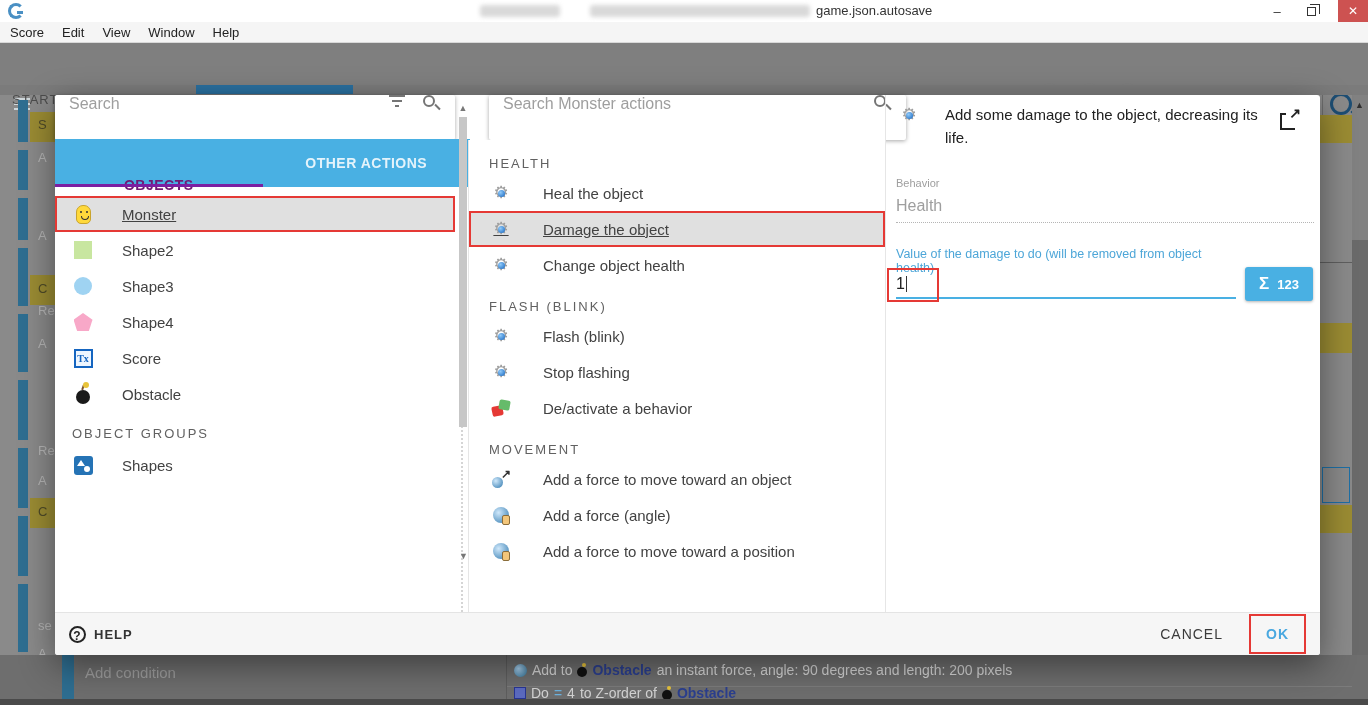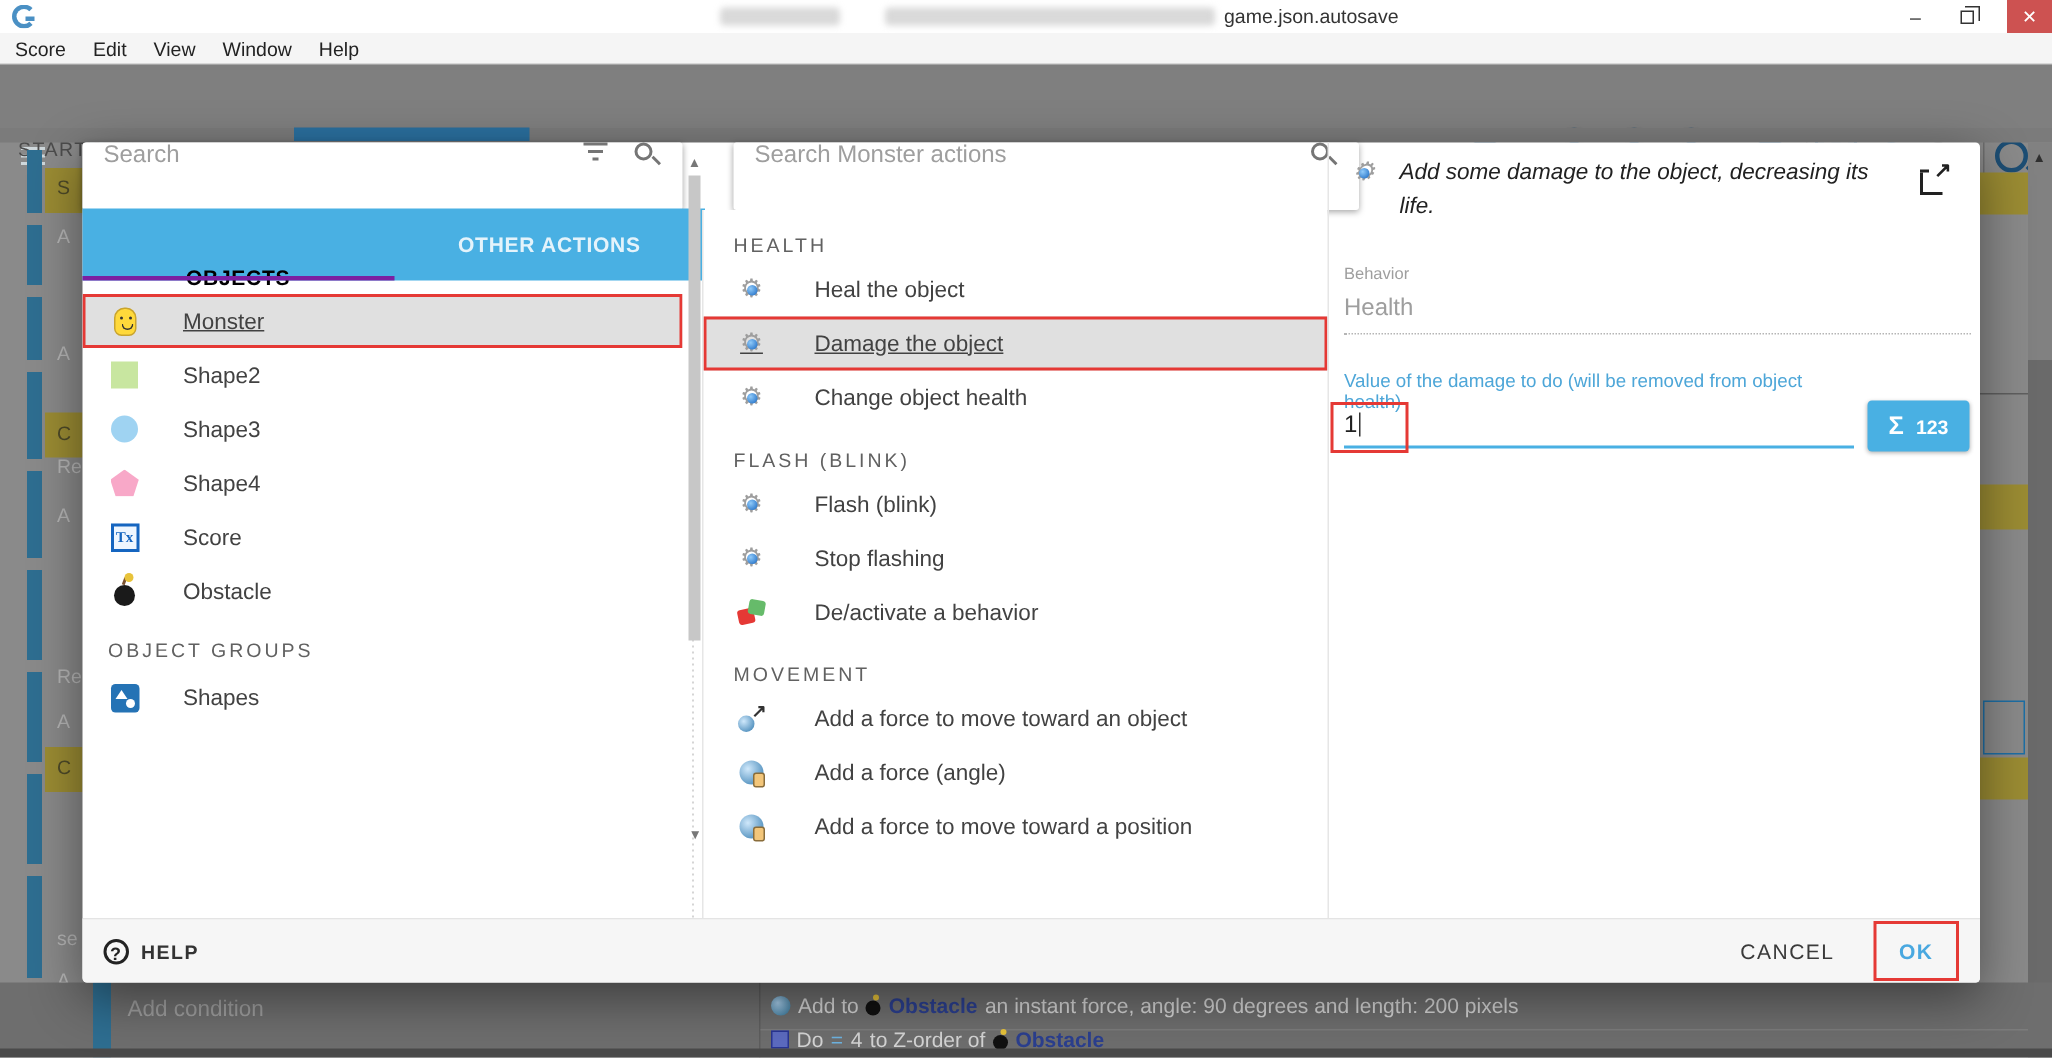--- a/index.html
+++ b/index.html
@@ -90,21 +90,21 @@
   .search-input { flex:1; border:none; outline:none; font-size:16px; color:#424242; padding:0 14px; font-family:"Liberation Sans",sans-serif; background:transparent; }
   .search-input::placeholder { color:#9e9e9e; }
   .filter-icon { width:16px; height:12px; margin-right:18px; position:relative; border-top:2px solid #757575; }
   .filter-icon::before { content:""; position:absolute; left:3px; top:3px; width:10px; height:2px; background:#757575; }
   .filter-icon::after { content:""; position:absolute; left:6px; top:8px; width:4px; height:2px; background:#757575; }
   .mag-icon { width:12px; height:12px; border:2px solid #757575; border-radius:50%; margin-right:20px; position:relative; flex:none; }
   .mag-icon::after { content:""; position:absolute; left:9px; top:9px; width:7px; height:2px; background:#757575; transform:rotate(45deg); }
 
   .tabbar { position:absolute; left:0; top:44px; width:415px; height:48px; background:#49b0e3; display:flex; }
   .tab { flex:1; display:flex; align-items:center; justify-content:center; font-size:14px; font-weight:bold; letter-spacing:.5px; color:rgba(255,255,255,.85); position:relative; }
-  .tab.active { color:#000000;margin-top:44px; }
+  .tab.active { color:#701a75;margin-top:44px; }
   .tab.active::after { content:""; position:absolute; left:0; bottom:0; width:100%; height:3px; background:#7b1fa2; }
 
   .obj-list { position:absolute; left:0; top:92px; width:400px; height:425px; overflow:hidden; }
   .obj-row { height:36px; display:flex; align-items:center; padding-left:17px; gap:28px; font-size:15px; color:#424242; }
   .obj-row.first { margin-top:9px; }
   .obj-row.selected { background:#e0e0e0; }
   .red-outline { outline:2px solid #e53935; outline-offset:-2px;text-decoration:underline; }
   .grp-header { margin:14px 0 6px 17px; font-size:13px; color:#616161; letter-spacing:2px; }
   .lp-scroll { position:absolute; left:400px; top:96px; width:15px; height:421px; }
   .scroll-up { font-size:9px; color:#777; text-align:center; }
@@ -146,21 +146,21 @@
   .icon-behavior::before { content:""; position:absolute; left:0; bottom:0; width:11px; height:10px; background:#e53935; border-radius:2px; transform:rotate(-12deg); }
   .icon-behavior::after { content:""; position:absolute; right:0; top:0; width:11px; height:10px; background:#66bb6a; border-radius:2px; transform:rotate(10deg); }
   .icon-force { width:16px; height:16px; border-radius:50%; background:radial-gradient(circle at 35% 35%, #cfe8fb, #2f78ad); position:relative; }
   .icon-force::after { content:""; position:absolute; right:-1px; bottom:-2px; width:6px; height:8px; background:#f3c67a; border:1px solid #8a6d3b; border-radius:2px; }
   .icon-force-obj { width:18px; height:18px; position:relative; }
   .icon-force-obj::before { content:""; position:absolute; left:0; bottom:0; width:11px; height:11px; border-radius:50%; background:radial-gradient(circle at 35% 35%, #cfe8fb, #2f78ad); }
   .icon-force-obj::after { content:"↗"; position:absolute; right:-1px; top:-3px; font-size:12px; font-weight:bold; color:#333; }
 
   
   .det-panel { position:absolute; left:830px; top:0; width:435px; height:517px; border-left:1px solid #e6e6e6; }
-  .desc-row { position:absolute; left:13px; top:8px; width:400px; display:flex; gap:14px;font-style:italic; }
+  .desc-row { position:absolute; left:13px; top:8px; width:400px; display:flex; gap:26px; }
   .desc-text { font-size:15px; color:#212121; line-height:23px; width:335px; }
   .open-icon { position:absolute; left:394px; top:20px; width:15px; height:15px; border:2px solid #212121; border-top:none; border-right:none; }
   .open-icon::before { content:""; position:absolute; left:-2px; top:-2px; width:6px; height:2px; background:#212121; }
   .open-icon::after { content:"↗"; position:absolute; right:-6px; top:-10px; font-size:14px; font-weight:bold; color:#212121; }
   .behavior-label { position:absolute; left:10px; top:82px; font-size:11px; color:#9e9e9e; }
   .behavior-value { position:absolute; left:10px; top:102px; font-size:16px; color:#9e9e9e; }
   .behavior-underline { position:absolute; left:10px; top:127px; width:418px; border-bottom:1px dotted #b5b5b5; }
   .param-label { position:absolute; left:10px; top:152px; width:345px; font-size:12.5px; line-height:14px; color:#4da6d8; }
   .param-value { position:absolute; left:10px; top:180px; font-size:16px; color:#212121; }
   .caret { display:inline-block; width:1px; height:16px; background:#333; vertical-align:-3px; margin-left:1px; }

